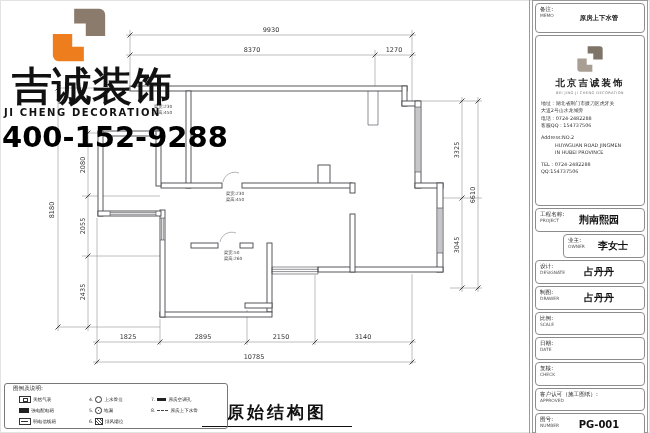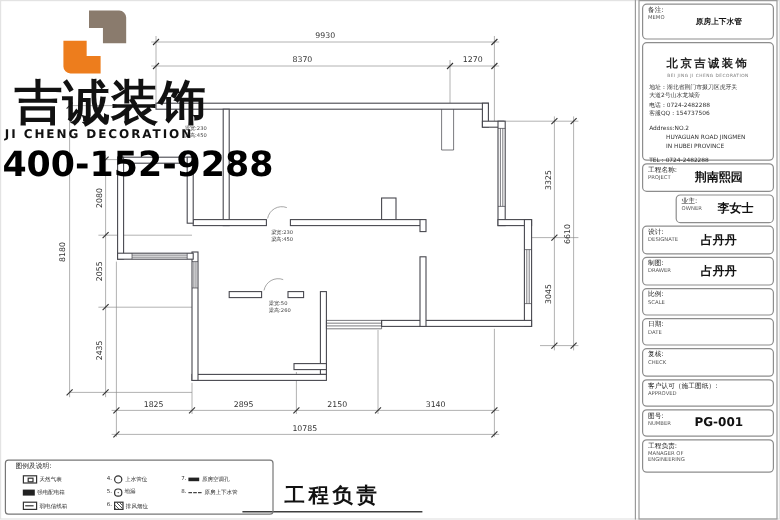--- a/index.html
+++ b/index.html
@@ -184,21 +184,21 @@
 <div class="brand">
   <svg class="brand-logo" width="62" height="62" viewBox="0 0 64 64">
     <path d="M27 5 h26 a6 6 0 0 1 6 6 v22 h-20 v-13 h-12 z" fill="#8a7b6d"></path>
     <path d="M5 31 h20 v13 h12 v15 h-26 a6 6 0 0 1 -6 -6 z" fill="#ed7d1d"></path>
   </svg>
   <div class="brand-cn">吉诚装饰</div>
   <div class="brand-en">JI CHENG DECORATION</div>
   <div class="brand-phone">400-152-9288</div>
 </div>
 
-<div class="drawing-title">工程负责</div>
+<div class="drawing-title">原始结构图</div>
 
 <div class="legend">
   <div class="legend-header">图例及说明:</div>
   <div class="legend-row">
     <div class="lcell lc1">
       <span class="sym-gas"></span>
       <span>天然气表</span>
     </div>
     <div class="lcell lc2">
       <span class="lnum">4.</span>
@@ -244,21 +244,21 @@
 <div class="titleblock">
 
   <div class="tb-row" style="height:30px;">
     <div class="tb-label">
       <div>备注:</div>
       <div class="tb-en">MEMO</div>
     </div>
     <div class="tb-value tb-memo-value">原房上下水管</div>
   </div>
 
-  <div class="tb-row tb-company" style="height:99px;">
+  <div class="tb-row tb-company" style="height:171px;">
     <svg width="30" height="30" viewBox="0 0 64 64">
       <path d="M27 5 h26 a6 6 0 0 1 6 6 v22 h-20 v-13 h-12 z" fill="#7f7468"></path>
       <path d="M5 31 h20 v13 h12 v15 h-26 a6 6 0 0 1 -6 -6 z" fill="#a99e93"></path>
     </svg>
     <div class="tb-co-cn">北京吉诚装饰</div>
     <div class="tb-co-en">BEI JING JI CHENG DECORATION</div>
     <div class="tb-addr">
       <div>地址：湖北省荆门市掇刀区虎牙关</div>
       <div>大道2号山水龙城旁</div>
       <div>电话：0724-2482288</div>

